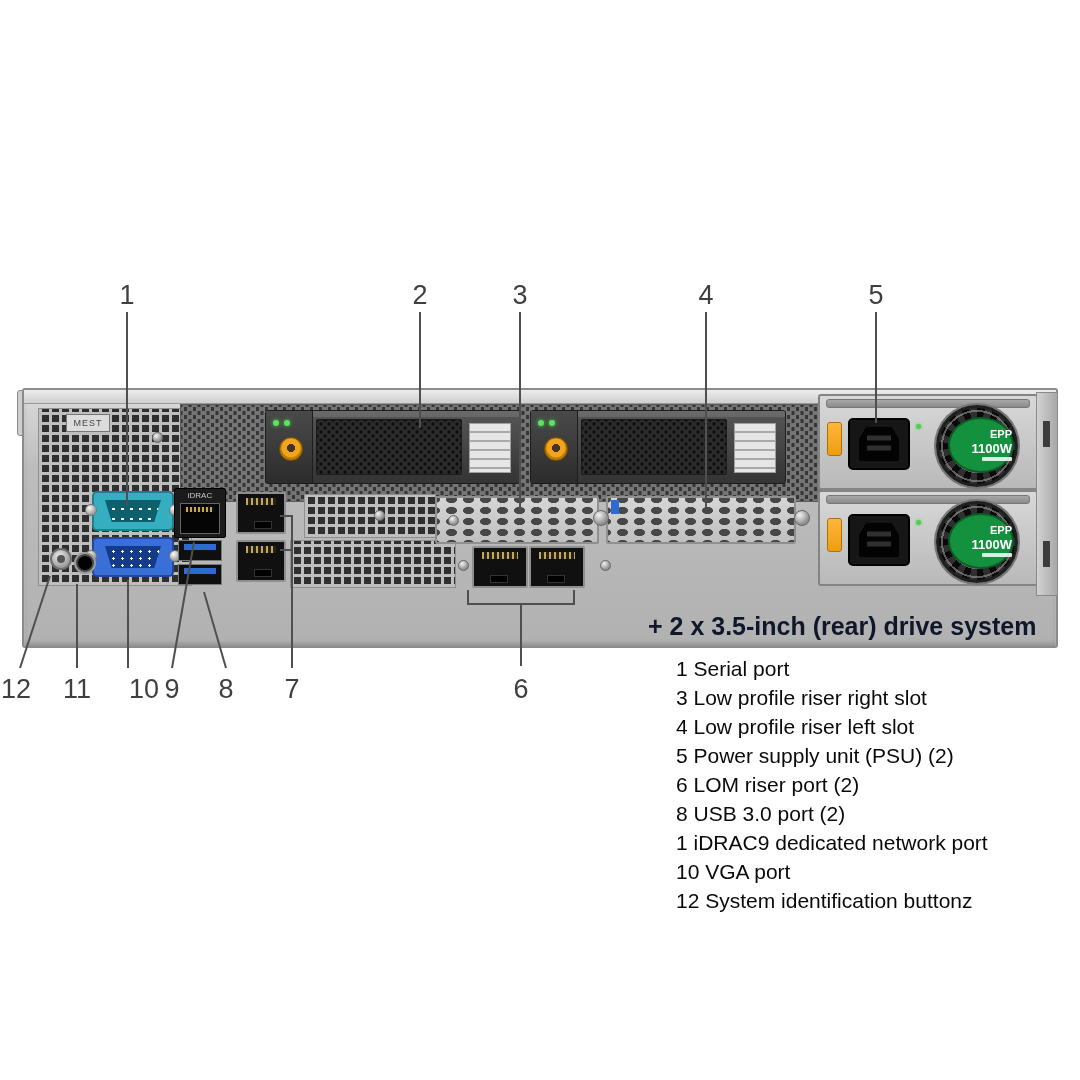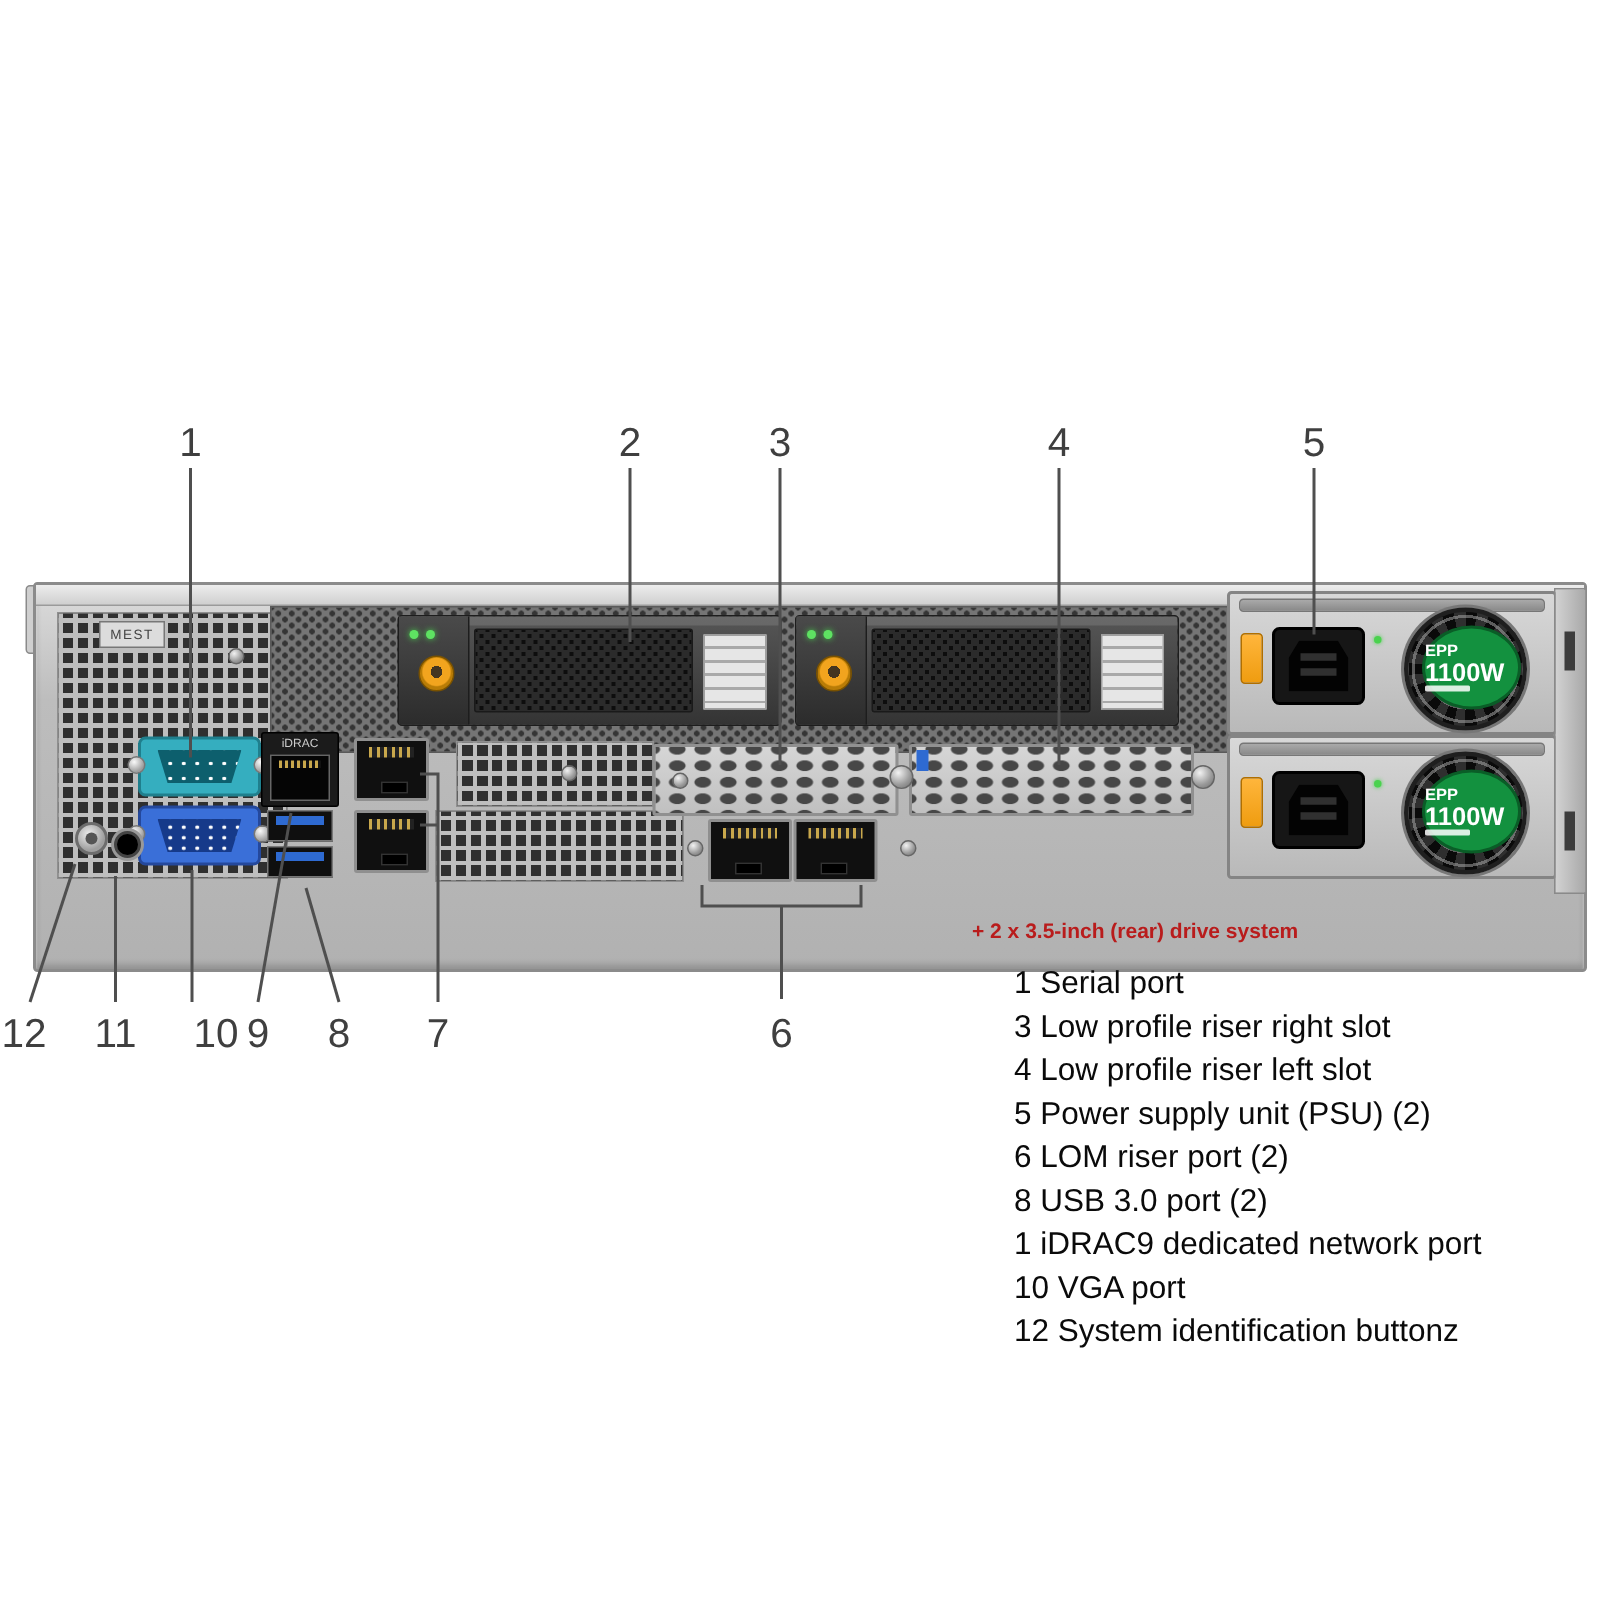--- a/index.html
+++ b/index.html
@@ -114,30 +114,30 @@
       clip-path:polygon(18% 0,82% 0,100% 35%,100% 100%,0 100%,0 35%);}
   .inlet::after{content:"";position:absolute;left:50%;top:58%;width:24px;height:5px;transform:translate(-50%,-50%);
       background:#303030;box-shadow:0 -10px 0 0 #303030;}
   .pled{position:absolute;left:96px;top:28px;width:5px;height:5px;border-radius:50%;background:#4ad24e;box-shadow:0 0 3px #4ad24e;}
   .fan{position:absolute;left:116px;top:9px;width:76px;height:76px;border-radius:50%;border:3px solid #1f1f1f;
       background:repeating-conic-gradient(#0a0a0a 0 12deg,#2f2f2f 12deg 24deg);box-shadow:0 0 0 2px #777;}
   .fan::after{content:"";position:absolute;inset:0;border-radius:50%;
       background:repeating-radial-gradient(circle at 50% 50%,transparent 0 7px,rgba(175,175,175,.5) 7px 9px);}
   .sticker{position:absolute;left:128px;top:21px;width:62px;height:52px;border-radius:50%;
       background:#13913f;border:2px solid #0a5d27;color:#fff;display:flex;flex-direction:column;
-      align-items:flex-start;justify-content:center;gap:2px;}
+      align-items:flex-end;justify-content:center;gap:2px;}
   .sticker .s1{font-size:11px;font-weight:bold;line-height:11px;}
-  .sticker .s2{font-size:17px;font-weight:bold;line-height:13px;}
+  .sticker .s2{font-size:13px;font-weight:bold;line-height:13px;}
   .sticker .s3{width:30px;height:4px;background:rgba(255,255,255,.85);border-radius:1px;}
 
   
   #lines{position:absolute;left:0;top:0;width:1080px;height:1080px;pointer-events:none;}
   .num{position:absolute;transform:translateX(-50%);font-size:27px;color:#3f3f3f;}
   .legend{position:absolute;left:648px;top:612px;width:415px;}
-  .legend-title{font-size:14px;font-weight:bold;color:#b91c1c;margin-bottom:13px;}
+  .legend-title{font-size:25px;font-weight:bold;color:#0f172a;margin-bottom:13px;}
   .leg-item{margin-left:28px;font-size:21px;color:#0a0a0a;line-height:29px;}
 </style>
 </head>
 <body>
 
 <div id="page">
 
   <div id="server">
     <div class="lear"></div>
     <div class="chassis"></div>

